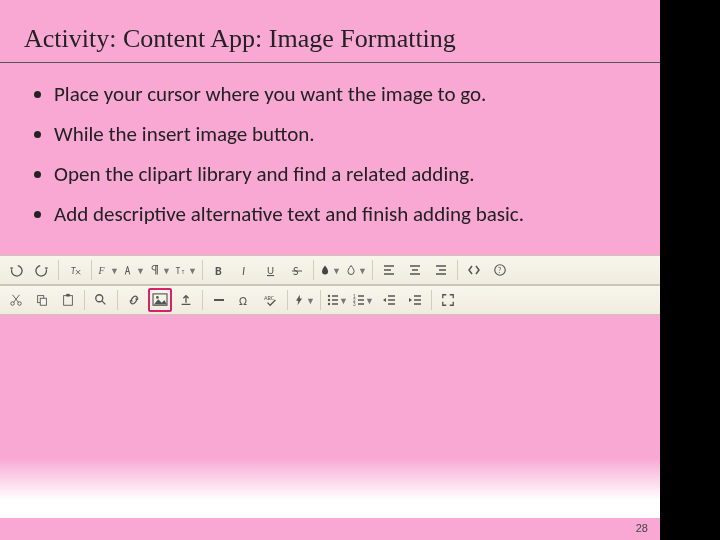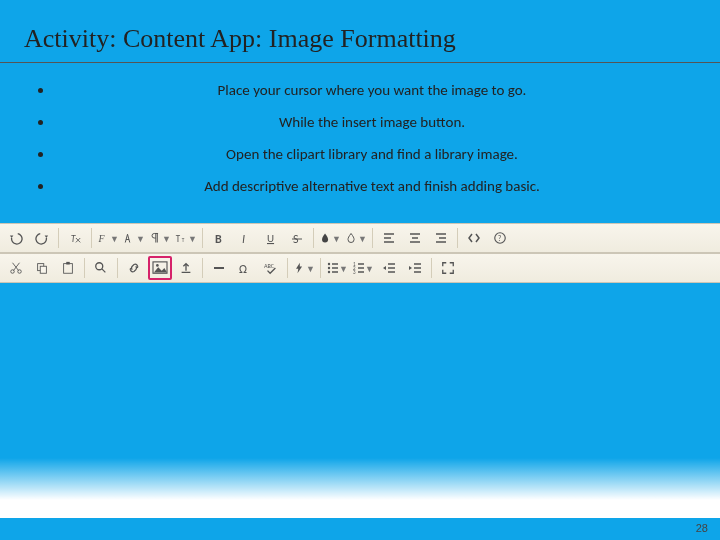--- a/index.html
+++ b/index.html
@@ -1,36 +1,35 @@
 <!DOCTYPE html>
 <html><head>
 <meta charset="utf-8">
 <style>
   * { box-sizing: border-box; margin: 0; padding: 0; }
   html, body { width: 720px; height: 540px; background: #000; font-family: Calibri, "Segoe UI", Arial, sans-serif; }
   .slide {
-    width: 720px; height: 540px; background: #0ea5e9; position: relative; overflow: hidden;
+    width: 660px; height: 540px; background: #f9a8d4; position: relative; overflow: hidden;
   }
   .title {
     font-family: Georgia, "Times New Roman", serif;
     font-size: 26px;
     color: #222;
     padding: 24px 24px 8px 24px;
     border-bottom: 1px solid #555;
     margin: 0 0 0 0;
   }
   .bullets {
     padding: 18px 30px 8px 38px;
   }
   .bullets li {
     list-style: disc;
     margin: 0 0 14px 16px;
-    font-size: 15px;
+    font-size: 21px;
     color: #222;
-    text-align: center;
   }
   .editor-img {
     margin-top: 6px;
   }
   .toolbar {
     background: linear-gradient(#f8f5ec, #f0ecdf);
     border-top: 1px solid #ccc6b6;
     border-bottom: 1px solid #ccc6b6;
     padding: 2px 4px;
     display: flex;
@@ -94,21 +93,21 @@
 </head>
 <body>
 
 <div class="slide">
 
   <div class="title">Activity: Content App: Image Formatting</div>
 
   <ul class="bullets">
     <li>Place your cursor where you want the image to go.</li>
     <li>While the insert image button.</li>
-    <li>Open the clipart library and find a library image.</li>
+    <li>Open the clipart library and find a related adding.</li>
     <li>Add descriptive alternative text and finish adding basic.</li>
   </ul>
 
   <div class="editor-img">
 
     <div class="toolbar">
       <div class="btn">
           <svg width="14" height="14" viewBox="0 0 16 16">
             <path fill="none" stroke="#555" stroke-width="1.5" d="M10 3 A6 6 0 1 1 3 8"></path>
             <path fill="#555" d="M3 8 l-2 -3 l4 0 z"></path>

